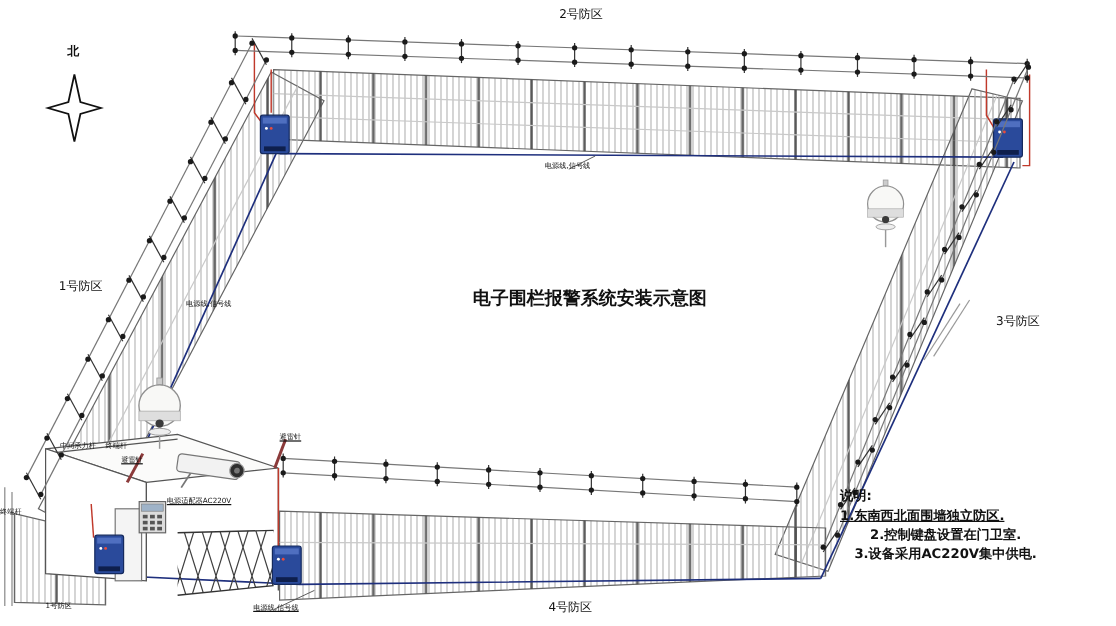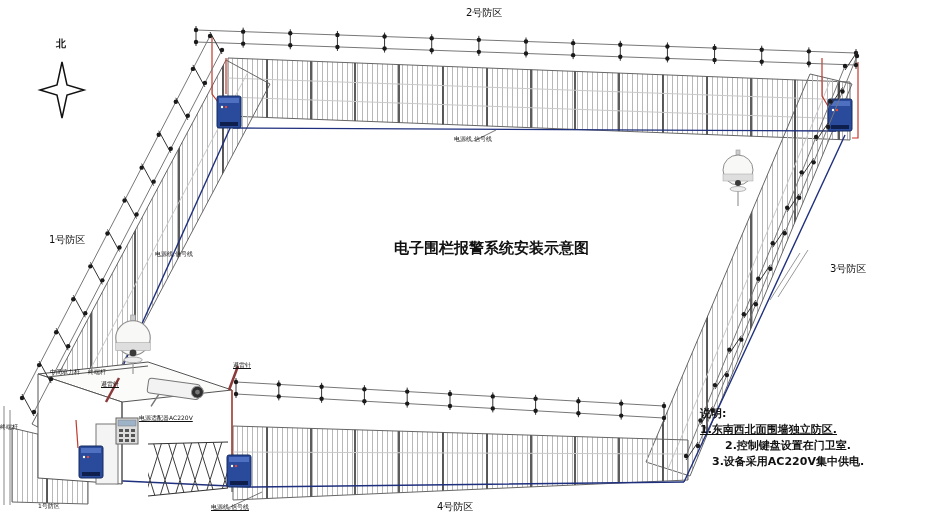--- a/index.html
+++ b/index.html
@@ -314,21 +314,21 @@
         <circle cx="664" cy="418" r="2.2" fill="#1a1a1a"></circle>
       </g>
   </svg>
 
   <div class="lbl f9 b" style="left:394px;top:240px;">电子围栏报警系统安装示意图</div>
   <div class="lbl f10 b" style="left:56px;top:38px;">北</div>
 
   <div class="lbl f7" style="left:466px;top:7px;">2号防区</div>
   <div class="lbl f7" style="left:49px;top:234px;">1号防区</div>
   <div class="lbl f7" style="left:830px;top:263px;">3号防区</div>
-  <div class="lbl f7" style="left:437px;top:501px;text-align:right;">4号防区</div>
+  <div class="lbl f7" style="left:457px;top:501px;text-align:right;">4号防区</div>
   <div class="lbl f6" style="left:38px;top:503px;">1号防区</div>
 
   <div class="lbl f6" style="left:454px;top:136px;">电源线,信号线</div>
   <div class="lbl f6" style="left:155px;top:251px;">电源线,信号线</div>
   <div class="lbl f6 u" style="left:211px;top:504px;">电源线,信号线</div>
   <div class="lbl f6 u" style="left:139px;top:415px;">电源适配器AC220V</div>
 
   <div class="lbl f6" style="left:50px;top:369px;">中间承力杆</div>
   <div class="lbl f6" style="left:88px;top:369px;">终端杆</div>
   <div class="lbl f6" style="left:0px;top:424px;">终端杆</div>

